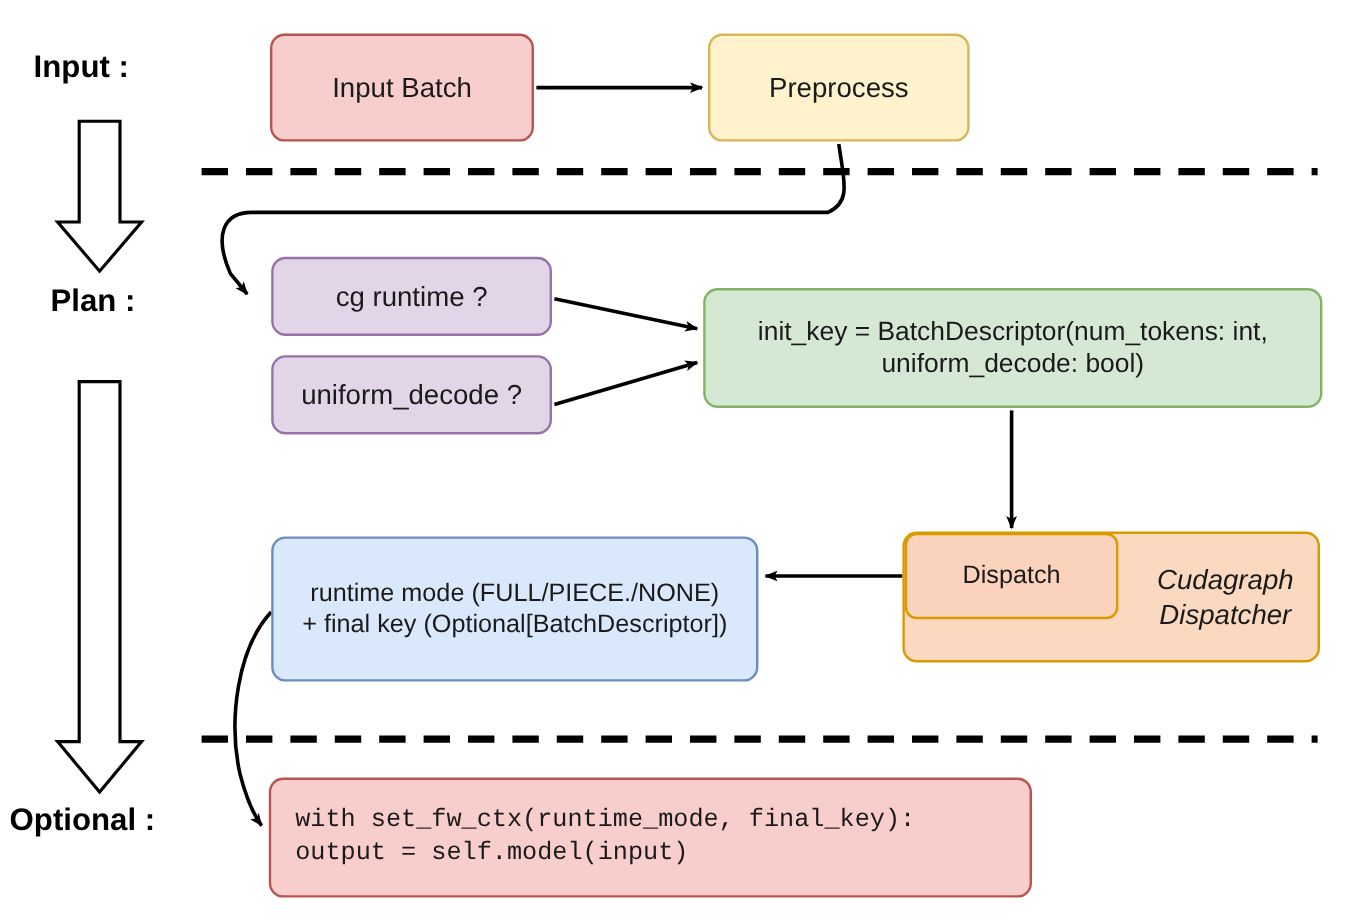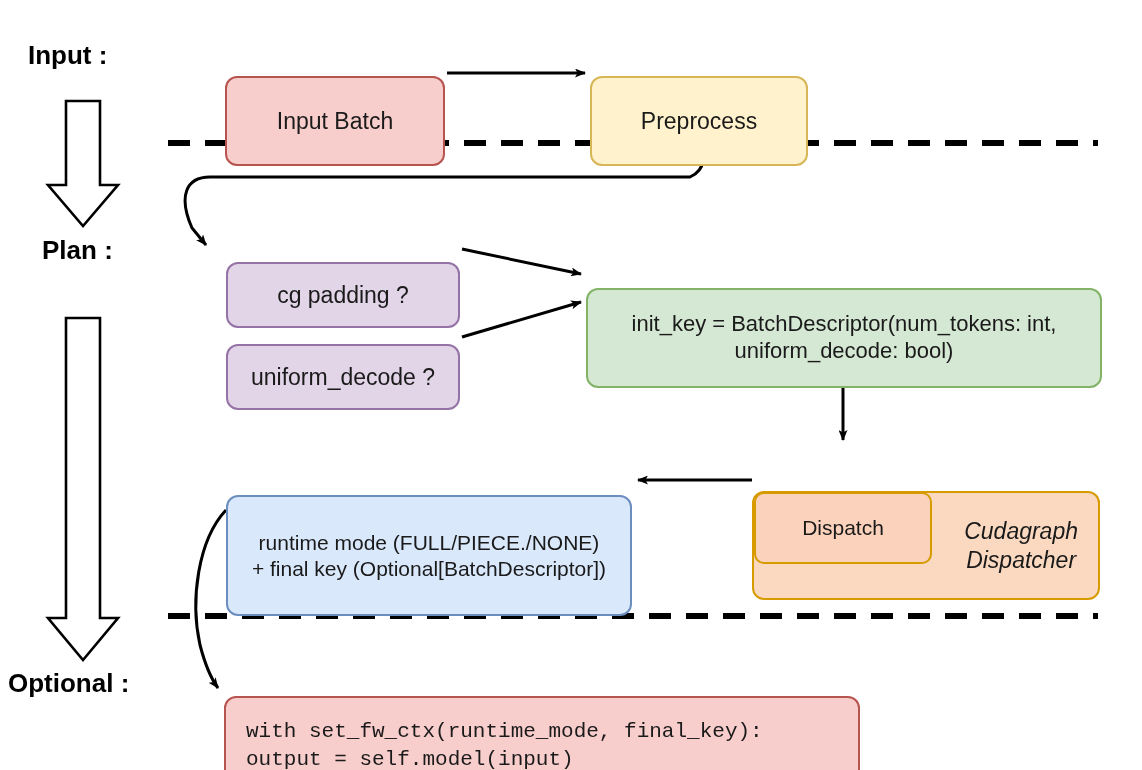--- a/index.html
+++ b/index.html
@@ -31,21 +31,20 @@
     border-radius: 12px;
     display: flex;
     align-items: center;
     justify-content: center;
     text-align: center;
     color: #1a1a1a;
     line-height: 1.22;
     border-width: 2px;
     border-style: solid;
     white-space: pre-line;
-    margin-top: 48px;
   }
   .stage-label {
     position: absolute;
     font-weight: bold;
     font-size: 26px;
     color: #000000;
     white-space: nowrap;
   }
   
   #node-input-batch {
@@ -135,21 +134,21 @@
 
     <line x1="752" y1="480" x2="638" y2="480" stroke="#000000" stroke-width="3" marker-end="url(#ah)"></line>
 
     <path d="M226,510 C198,540 190,600 200,645 C206,668 212,680 218,688" fill="none" stroke="#000000" stroke-width="3" marker-end="url(#ah)"></path>
   </svg>
 
   <div class="node" id="node-input-batch">Input Batch</div>
 
   <div class="node" id="node-preprocess">Preprocess</div>
 
-  <div class="node" id="node-cg-padding">cg padding ?</div>
+  <div class="node" id="node-cg-padding">cg runtime ?</div>
 
   <div class="node" id="node-uniform-decode">uniform_decode ?</div>
 
   <div class="node" id="node-init-key">init_key = BatchDescriptor(num_tokens: int,
 uniform_decode: bool)</div>
 
   <div class="node" id="node-cudagraph-dispatcher">Cudagraph
 Dispatcher</div>
 
   <div class="node" id="node-dispatch">Dispatch</div>

